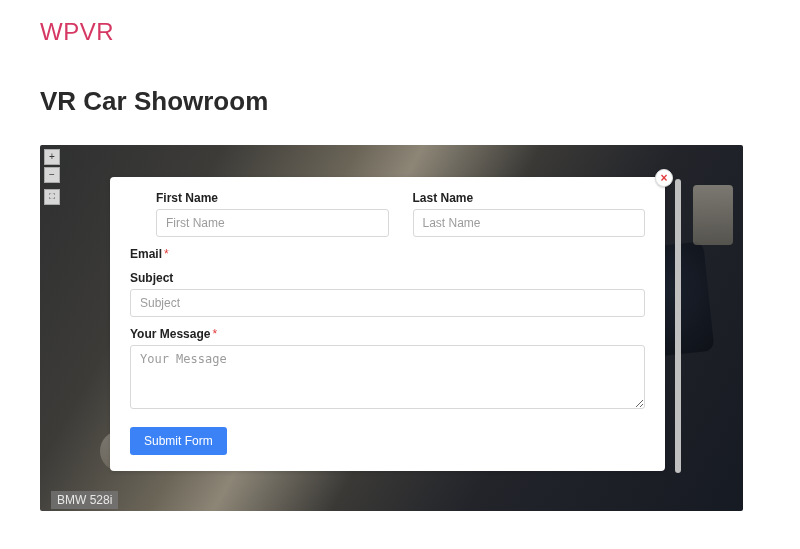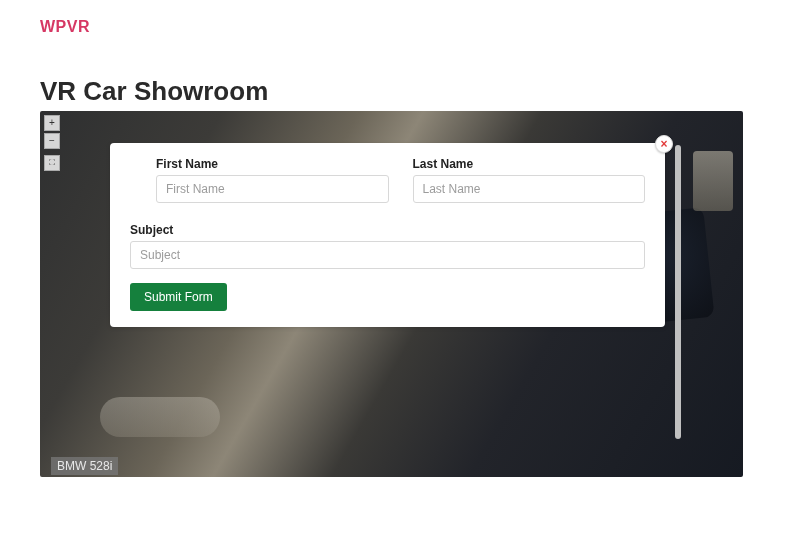--- a/index.html
+++ b/index.html
@@ -5,30 +5,30 @@
     * { box-sizing: border-box; margin: 0; padding: 0; }
     body {
       font-family: -apple-system, BlinkMacSystemFont, "Segoe UI", Helvetica, Arial, sans-serif;
       background: #fff;
       width: 800px;
       height: 549px;
       overflow: hidden;
     }
     .site-title {
       color: #d63864;
-      font-size: 16px;
-      font-weight: 700;
+      font-size: 24px;
+      font-weight: 400;
       padding: 18px 0 0 40px;
       letter-spacing: 0.5px;
     }
     .page-title {
       color: #2a2a2a;
       font-size: 26px;
       font-weight: 600;
-      padding: 40px 0 4px 40px;
+      padding: 40px 0 28px 40px;
     }
     .vr-container {
       position: relative;
       margin: 0 40px;
       width: 703px;
       height: 366px;
       background: linear-gradient(120deg, #2e2f30 0%, #3c3b38 20%, #6b6558 35%, #8d8677 42%, #3a3936 55%, #22242a 70%, #161a22 100%);
       border-radius: 2px;
       overflow: visible;
     }
@@ -109,21 +109,21 @@
       border: 1px solid #d8d8d8;
       border-radius: 3px;
       padding: 6px 9px;
       font-size: 12px;
       color: #333;
       background: #fff;
     }
     .input::placeholder, .textarea::placeholder { color: #9c9c9c; }
     .textarea { height: 64px; resize: both; }
     .submit {
-      background: #15803d;
+      background: #3b82f6;
       color: #fff;
       border: none;
       border-radius: 3px;
       padding: 7px 14px;
       font-size: 12px;
       font-weight: 500;
       cursor: pointer;
       margin-top: 4px;
     }
   </style>
@@ -157,25 +157,34 @@
         <label class="label">First Name</label>
         <input class="input" placeholder="First Name" style="">
       </div>
       <div class="col field">
         <label class="label">Last Name</label>
         <input class="input" placeholder="Last Name" style="">
       </div>
     </div>
 
     <div class="field">
+      <label class="label">
+        <span>Email</span><span class="req">*</span>
+      </label>
     </div>
 
     <div class="field">
       <label class="label">Subject</label>
       <input class="input" placeholder="Subject" style="">
     </div>
 
+    <div class="field">
+      <label class="label">
+        <span>Your Message</span><span class="req">*</span>
+      </label>
+      <textarea class="textarea" placeholder="Your Message" style=""></textarea>
+    </div>
 
     <button class="submit">Submit Form</button>
   </div>
 
   <div class="modal-scroll"></div>
 </div>
 
 </body></html>

